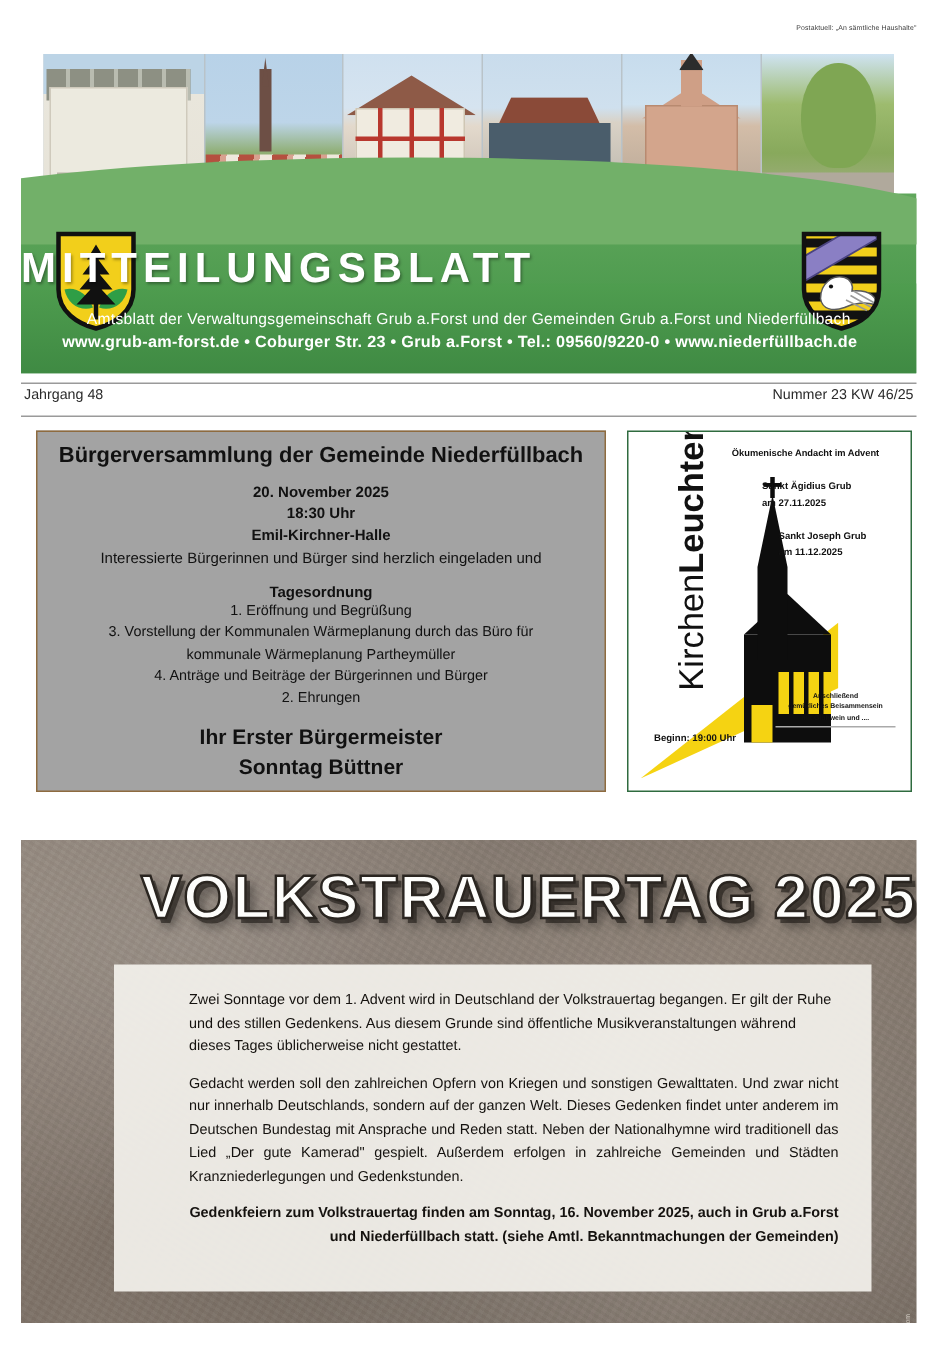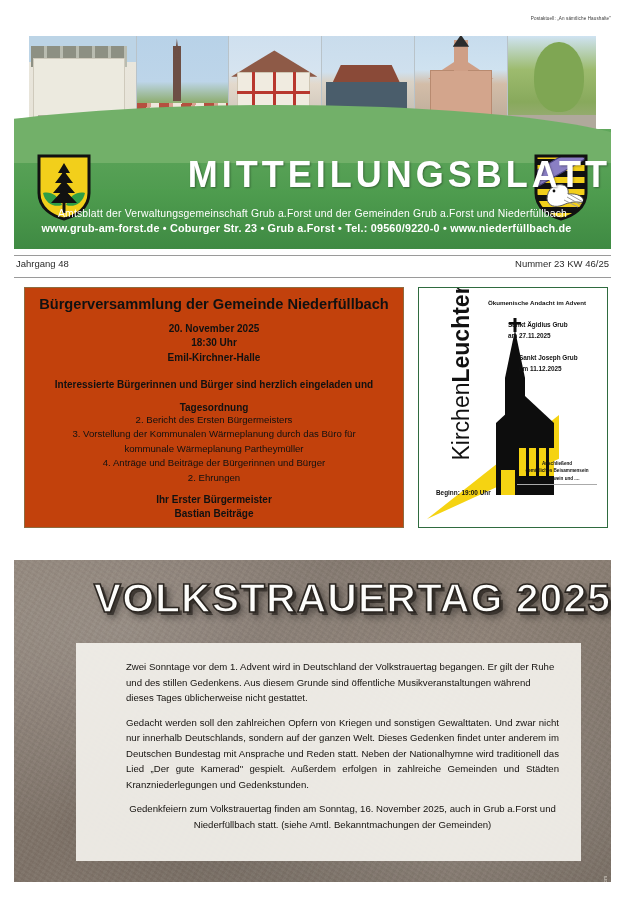--- a/index.html
+++ b/index.html
@@ -79,21 +79,21 @@
     background: #72b069;
     border-radius: 60% 60% 0 0 / 100% 100% 0 0;
     transform: scaleX(1.25) translateX(-5%);
   }
   .greenband {
     position:absolute; left:0; bottom:0; width:597px; height:60px;
     background: linear-gradient(#4f9d4f,#3f8a43);
   }
   .mastTitle {
     position: absolute; left: 0; right: 0; bottom: 56px;
-    text-align: right; font-size: 36px; font-weight: bold;
+    text-align: left; font-size: 28px; font-weight: bold;
     letter-spacing: 4px; color: #ffffff; line-height: 1;
     text-shadow: 1px 1px 2px rgba(0,0,0,.35);
   }
   .mastSub {
     position: absolute; left: 0; right: 0; bottom: 30px;
     text-align: center; font-size: 10.4px; color: #ffffff; letter-spacing: .2px;
   }
   .mastSub2 {
     position: absolute; left: 0; right: 12px; bottom: 15px;
     text-align: center; font-size: 10.8px; color: #ffffff; font-weight: bold; letter-spacing: .2px;
@@ -109,31 +109,31 @@
   .ruleTop { position:absolute; left:14px; top:255px; width:597px; height:1px; background:#9a9a9a; }
   .issue { position: absolute; left: 14px; top: 258px; width: 597px; height: 18px;
            font-size: 9.5px; color:#2a2a2a;text-decoration:underline; }
   .issue .left { position:absolute; left:2px; top:0; }
   .issue .right { position:absolute; right:2px; top:0; }
   .ruleBot { position:absolute; left:14px; top:277px; width:597px; height:1px; background:#9a9a9a; }
 
   
   .annbox {
     position: absolute; left: 24px; top: 287px; width: 380px; height: 241px;
-    background: #c2410c; border: 1.5px solid #8e6b3f;
+    background: #a3a3a3; border: 1.5px solid #8e6b3f;
     padding: 8px 10px 6px;
     text-align: center; color: #111;
   }
   .annbox h1 { font-size: 14.6px; font-weight: bold; line-height: 1.2; margin-bottom: 8px; }
   .annbox .line { font-size: 10px; font-weight: bold; line-height: 1.45; }
-  .annbox .wide { font-size: 10px; font-weight: bold; line-height: 1.5; margin-top: 12px; }
+  .annbox .wide { font-size: 10px; font-weight: normal; line-height: 1.5; }
   .annbox .spacer { height: 8px; }
   .annbox .to { font-size: 10px; font-weight: bold; margin-top: 2px; }
   .annbox .item { font-size: 9.6px; line-height: 1.5; font-weight: normal; }
-  .annbox .sig { font-size: 10px; font-weight: bold; line-height: 1.45; }
+  .annbox .sig { font-size: 14px; font-weight: bold; line-height: 1.45; }
 
   
   .adbox {
     position: absolute; left: 418px; top: 287px; width: 190px; height: 241px;
     border: 1.5px solid #2f6b3f; background: #ffffff; overflow: hidden;
   }
   .adInner { position: absolute; inset: 4px; background:#fff; }
   .kl-vert {
     position: absolute; left: -47px; top: 72px;
     transform: rotate(-90deg); transform-origin: center;
@@ -193,21 +193,21 @@
   }
   .vt-card {
     position: absolute; left: 62px; top: 83px; width: 505px; height: 218px;
     background: rgba(243,241,236,.93);
     padding: 16px 22px; z-index: 2;
     color: #15120f;
   }
   .vt-card p { font-size: 9.6px; line-height: 1.62; text-align: justify; margin-left: 28px; }
   .vt-card p.first { text-align: left; }
   .vt-card p + p { margin-top: 9px; }
-  .vt-card p.bold { font-weight: normal; text-align: center; }
+  .vt-card p.bold { font-weight: bold; text-align: right; }
   .vt-credit {
     position: absolute; right: 3px; bottom: 6px;
     transform: rotate(-90deg); transform-origin: bottom right;
     font-size: 4.6px; color: #d8d2c9; white-space: nowrap; z-index: 3;
   }
 </style>
 </head>
 <body>
 
 <div class="page">
@@ -301,28 +301,28 @@
   <div class="ruleBot"></div>
 
   <div class="annbox">
     <h1>Bürgerversammlung der Gemeinde Niederfüllbach</h1>
     <div class="line">20. November 2025</div>
     <div class="line">18:30 Uhr</div>
     <div class="line">Emil-Kirchner-Halle</div>
     <div class="wide">Interessierte Bürgerinnen und Bürger sind herzlich eingeladen und</div>
     <div class="spacer"></div>
     <div class="to">Tagesordnung</div>
-    <div class="item">2. Bericht des Ersten Bürgermeisters</div>
+    <div class="item">1. Eröffnung und Begrüßung</div>
     <div class="item">3. Vorstellung der Kommunalen Wärmeplanung durch das Büro für</div>
     <div class="item">kommunale Wärmeplanung Partheymüller</div>
     <div class="item">4. Anträge und Beiträge der Bürgerinnen und Bürger</div>
     <div class="item">2. Ehrungen</div>
     <div class="spacer"></div>
     <div class="sig">Ihr Erster Bürgermeister</div>
-    <div class="sig">Bastian Beiträge</div>
+    <div class="sig">Sonntag Büttner</div>
   </div>
 
   <div class="adbox">
     <div class="adInner">
 
       <div class="beam"></div>
 
       <svg class="church" viewBox="0 0 96 185" xmlns="http://www.w3.org/2000/svg">
         <rect x="21" y="105" width="58" height="72" fill="#0d0d0d"></rect>
         <path d="M21 105 L50 78 L79 105 Z" fill="#0d0d0d"></path>

